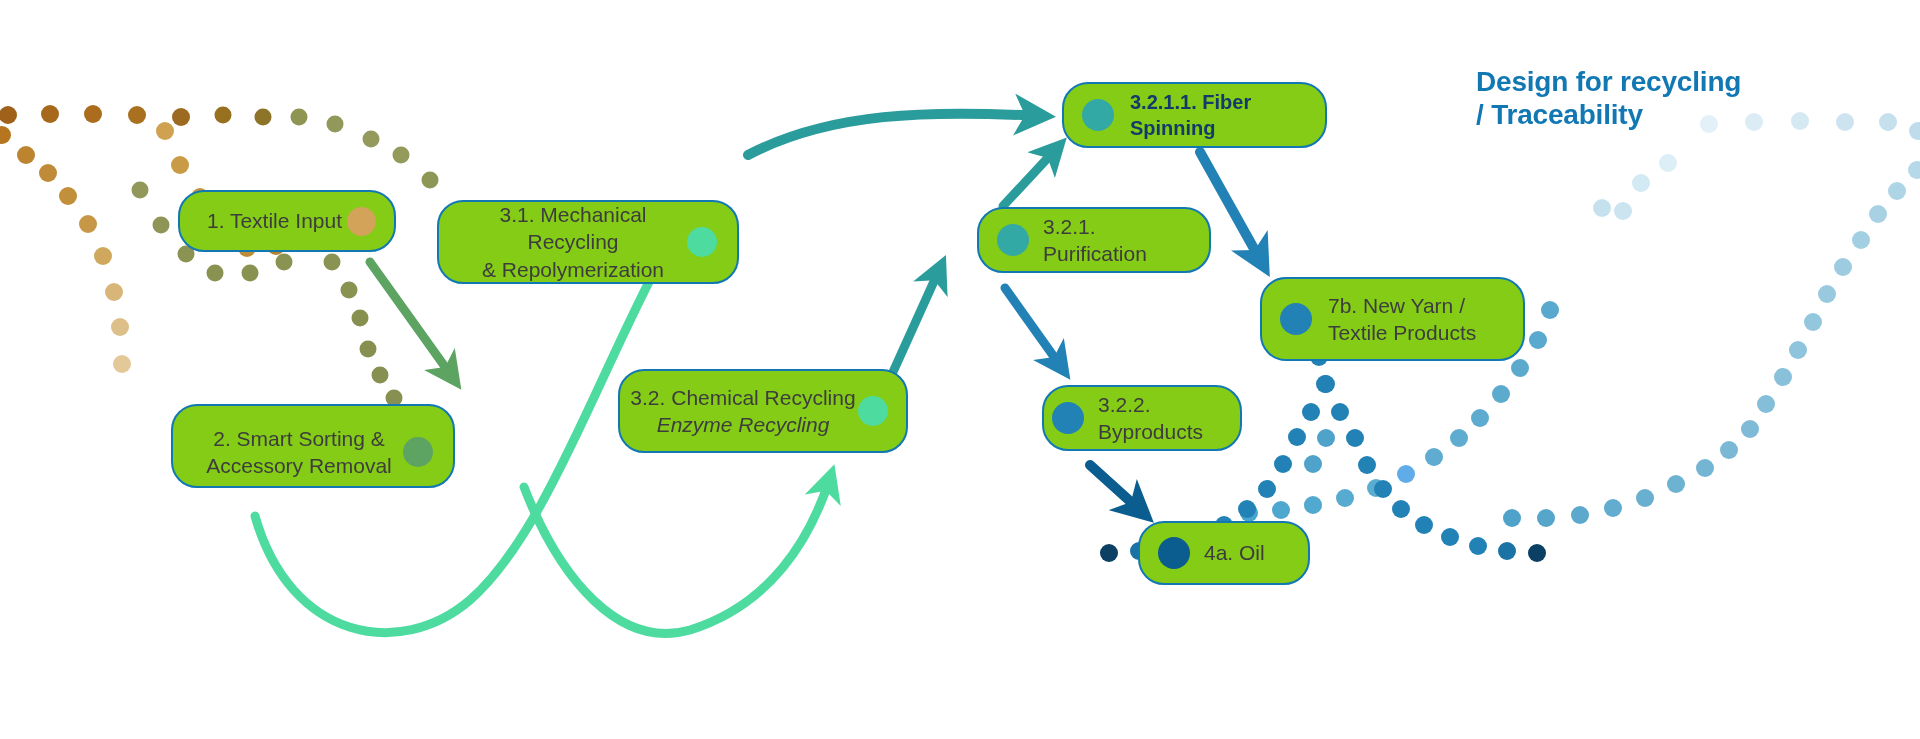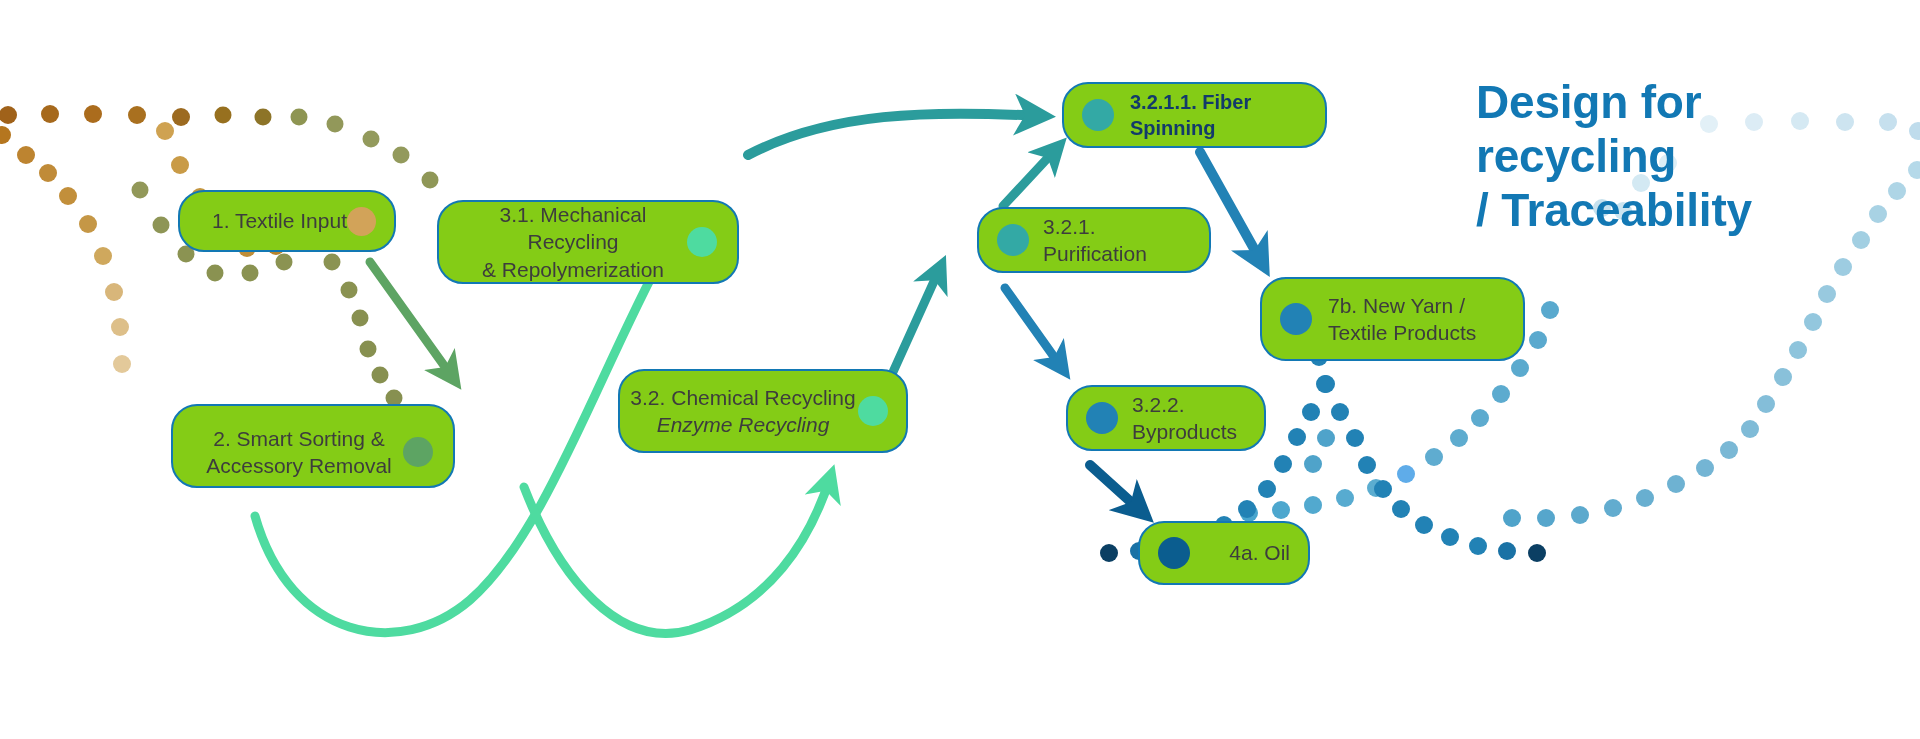--- a/index.html
+++ b/index.html
@@ -52,21 +52,21 @@
   .node-label .ital {
     font-style: italic;
     display: block;
   }
 
   
   #node-textile-input {
     left: 178px; top: 190px; width: 218px; height: 62px;
     padding: 0 18px 0 22px;
   }
-  #node-textile-input .node-label { text-align: right; font-size: 21px; }
+  #node-textile-input .node-label { text-align: center; font-size: 21px; }
   #node-textile-input .node-dot { width: 29px; height: 29px; background: #d2a359; }
 
   #node-smart-sorting {
     left: 171px; top: 404px; width: 284px; height: 84px;
     padding: 12px 20px 0 22px;
   }
   #node-smart-sorting .node-label { text-align: center; }
   #node-smart-sorting .node-dot { width: 30px; height: 30px; background: #5da463; }
 
   #node-mech-recycling {
@@ -101,40 +101,40 @@
   #node-purification .node-label { text-align: left; }
 
   #node-new-yarn {
     left: 1260px; top: 277px; width: 265px; height: 84px;
     padding: 0 0 0 18px;
   }
   #node-new-yarn .node-dot { width: 32px; height: 32px; background: #2282b5; margin-right: 16px; }
   #node-new-yarn .node-label { text-align: left; }
 
   #node-byproducts {
-    left: 1066px; top: 385px; width: 200px; height: 66px;
-    padding: 0 18px 0 18px;
+    left: 1042px; top: 385px; width: 200px; height: 66px;
+    padding: 0 18px 0 8px;
   }
   #node-byproducts .node-dot { width: 32px; height: 32px; background: #2282b5; margin-right: 14px; }
   #node-byproducts .node-label { text-align: left; }
 
   #node-oil {
     left: 1138px; top: 521px; width: 172px; height: 64px;
     padding: 0 18px 0 18px;
   }
   #node-oil .node-dot { width: 32px; height: 32px; background: #0b5d8f; margin-right: 14px; }
-  #node-oil .node-label { text-align: right; }
+  #node-oil .node-label { text-align: left; }
 
   #headline {
     position: absolute;
     left: 1476px;
-    top: 76px;
+    top: 66px;
     width: 400px;
     color: #1278b4;
-    font-size: 46px;
+    font-size: 28px;
     font-weight: bold;
     line-height: 1.17;
     letter-spacing: -0.2px;
     white-space: pre-line;
     z-index: 6;
   }
 </style>
 </head>
 <body>
 

